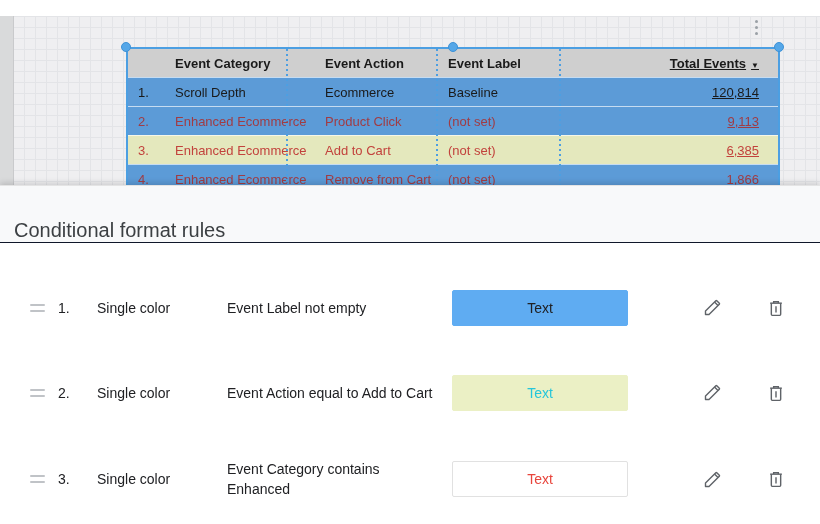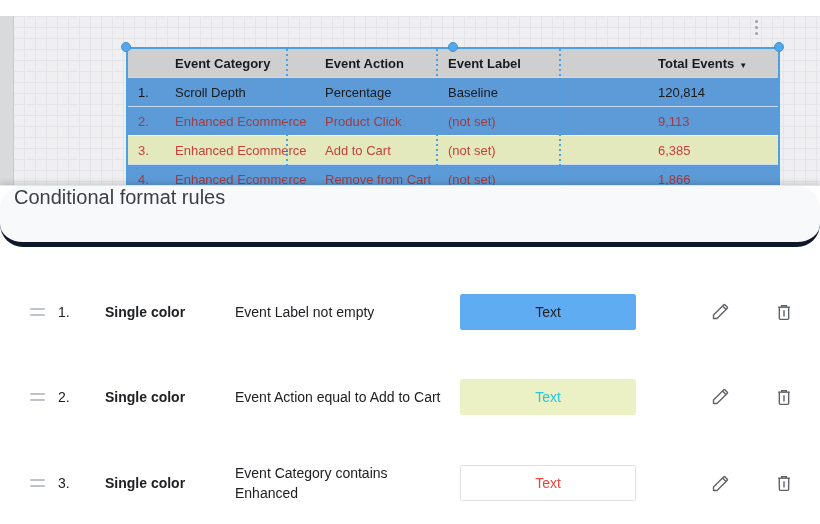--- a/index.html
+++ b/index.html
@@ -27,44 +27,44 @@
     font-size:13px;
   }
   .trow,.thead{display:flex;align-items:center;width:650px;}
   .thead{height:28px;background:#CFCFCF;font-weight:bold;color:#1A1A1A;}
   .trow{height:29px;border-top:1px solid rgba(255,255,255,0.65);box-sizing:border-box;}
   .c{white-space:nowrap;overflow:hidden;box-sizing:border-box;}
   .c-num{width:34px;padding-left:10px;}
   .c-cat{width:150px;padding-left:13px;}
   .c-act{width:123px;padding-left:13px;}
   .c-lbl{width:223px;padding-left:13px;}
-  .c-tot{width:110px;padding-right:9px;}
+  .c-tot{width:110px;text-align:right;padding-right:9px;text-decoration:underline;}
   .sort{font-size:8px;margin-left:5px;color:#1A1A1A;}
   .vline{position:absolute;top:0;width:2px;height:154px;
     background:repeating-linear-gradient(to bottom,#4C9FE2 0 2px,transparent 2px 5px);}
   .vl-1{left:158px;}.vl-2{left:308px;}.vl-3{left:431px;}
   .handle{position:absolute;width:10px;height:10px;border-radius:50%;
     background:#55A7E8;border:1px solid #3E92D6;box-sizing:border-box;cursor:grab;}
   .h-tl{left:121px;top:26px;}.h-tc{left:448px;top:26px;}.h-tr{left:774px;top:26px;}
   .h-ml{left:121px;top:171px;}.h-mr{left:774px;top:171px;}
   
   .panel{
     position:absolute;left:0;top:185px;width:820px;height:339px;background:#fff;
     box-shadow:0 -2px 6px rgba(0,0,0,0.15);border-top:1px solid #E4E4E4;
   }
-  .panel-header{height:56px;background:#F8F9FA;border-bottom:5px solid #0f172a;display:flex;align-items:flex-start;border-radius:23px;}
+  .panel-header{height:56px;background:#F8F9FA;border-bottom:1px solid #0f172a;display:flex;align-items:flex-end;}
   .panel-title{font-size:20px;color:#3C4043;padding-left:14px;}
   .rules{padding-top:38px;}
   .rule{display:flex;align-items:center;height:53px;margin-bottom:32px;}
   .rule.tall{height:56px;margin-bottom:0;}
   .drag{margin-left:30px;width:16px;cursor:grab;}
   .drag i{display:block;width:15px;height:2px;background:#C0C3C7;border-radius:1px;margin-bottom:4px;}
   .drag i:last-child{margin-bottom:0;}
   .ridx{margin-left:12px;width:32px;font-size:14px;color:#202124;}
-  .rtype{margin-left:15px;width:130px;font-size:14px;color:#202124;font-weight:bold;}
+  .rtype{margin-left:7px;width:130px;font-size:14px;color:#202124;}
   .rcond{width:225px;font-size:14px;color:#202124;line-height:20px;}
   .rcond div{white-space:nowrap;}
   .swatch{width:174px;height:34px;border:1px solid transparent;border-radius:2px;
     display:flex;align-items:center;justify-content:center;font-size:14px;box-sizing:content-box;}
   .iconbtn{background:none;border:none;padding:0;width:24px;height:24px;cursor:pointer;
     display:flex;align-items:center;justify-content:center;}
   .iconbtn.edit{margin-left:72px;}
   .iconbtn.del{margin-left:40px;}
 </style>
 </head>
@@ -85,21 +85,21 @@
       <div class="c c-act">Event Action</div>
       <div class="c c-lbl">Event Label</div>
       <div class="c c-tot">
         <span>Total Events</span><span class="sort">▼</span>
       </div>
     </div>
 
     <div class="trow" style="background-color: rgb(92, 155, 215); color: rgb(26, 26, 26);">
       <div class="c c-num">1.</div>
       <div class="c c-cat">Scroll Depth</div>
-      <div class="c c-act">Percentage</div>
+      <div class="c c-act">Ecommerce</div>
       <div class="c c-lbl">Baseline</div>
       <div class="c c-tot">120,814</div>
     </div>
 
     <div class="trow" style="background-color: rgb(92, 155, 215); color: rgb(160, 60, 68);">
       <div class="c c-num">2.</div>
       <div class="c c-cat">Enhanced Ecommerce</div>
       <div class="c c-act">Product Click</div>
       <div class="c c-lbl">(not set)</div>
       <div class="c c-tot">9,113</div>

